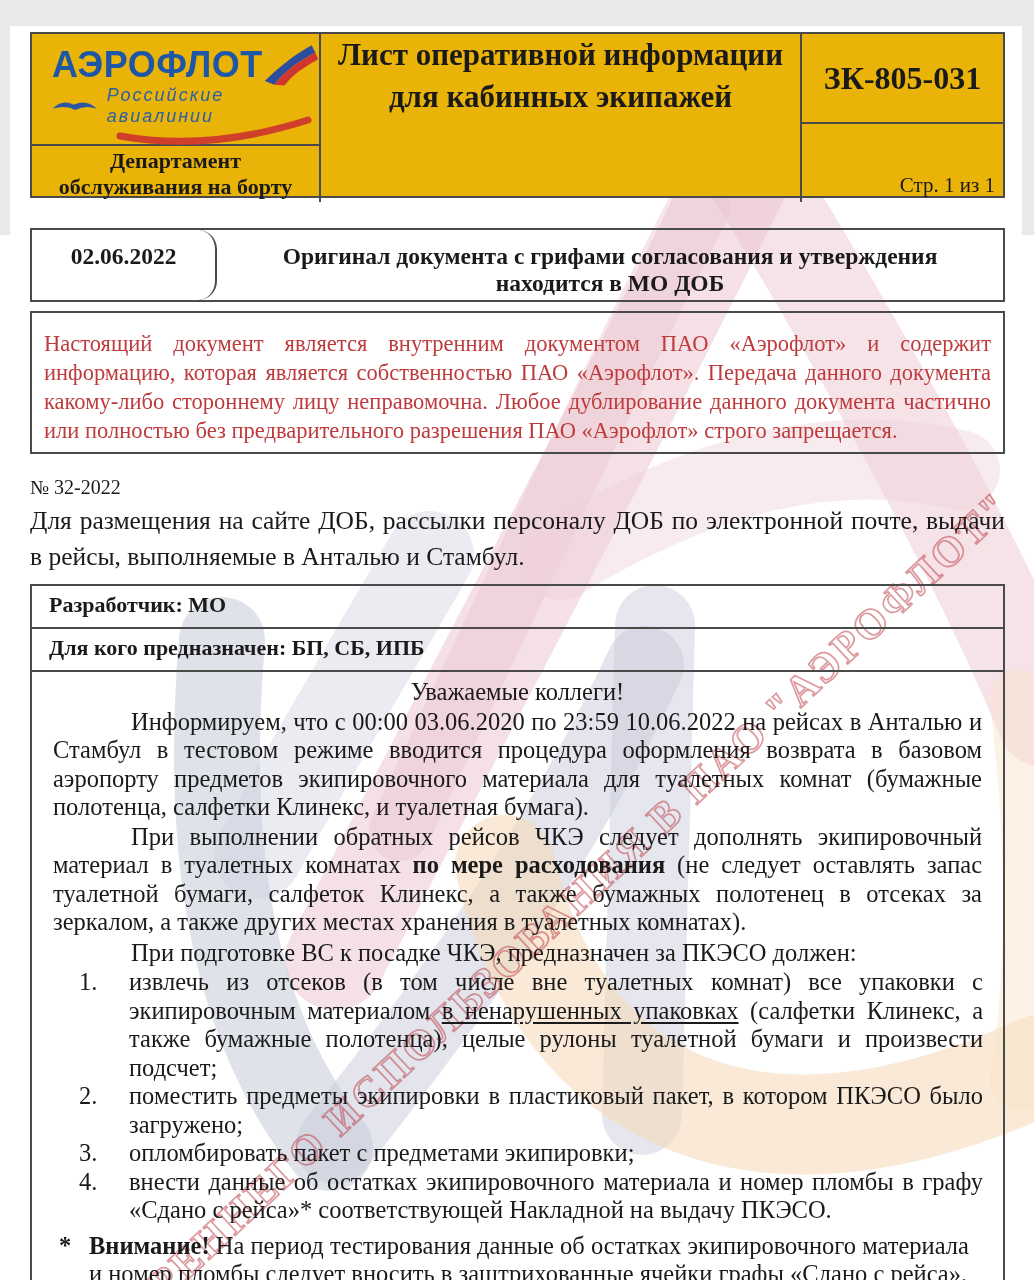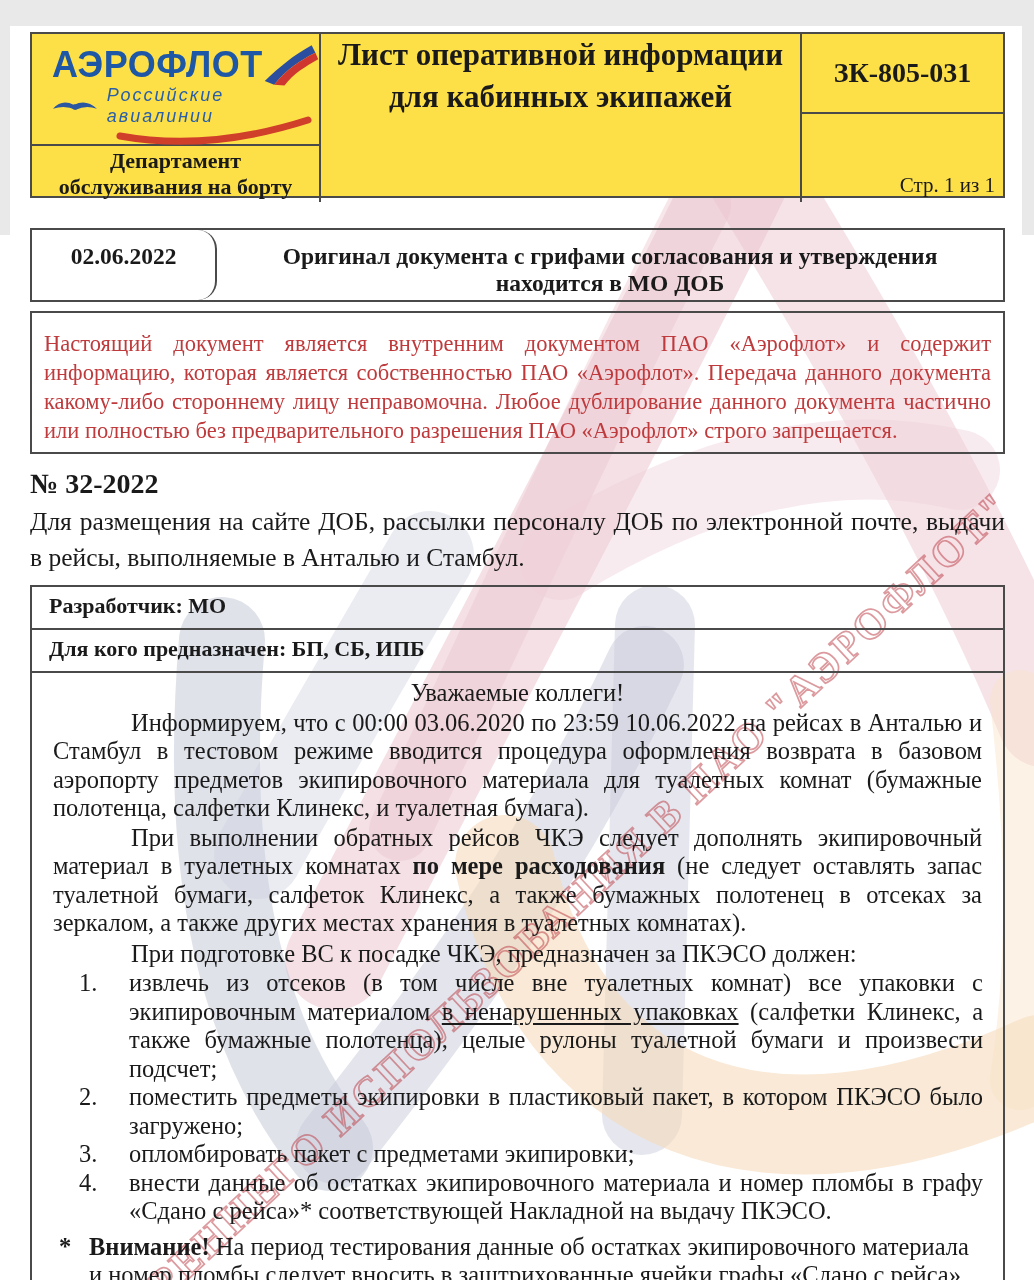--- a/index.html
+++ b/index.html
@@ -24,47 +24,47 @@
     font-family:"Liberation Serif",serif;
   }
 
   
   .content{
     position:absolute;left:10px;top:26px;width:1014px;height:1254px;
     z-index:2;box-sizing:border-box;padding:6px 19px 0 20px;
   }
 
   
-  .hdr{display:grid;grid-template-columns:289px 1fr 203px;border:2px solid #4a4a4a;height:166px;background:#fde047;box-sizing:border-box;}
+  .hdr{display:grid;grid-template-columns:289px 1fr 203px;border:2px solid #4a4a4a;height:166px;background:#eab308;box-sizing:border-box;}
   .hdr-left{border-right:2px solid #4a4a4a;display:flex;flex-direction:column;min-width:0;}
   .logo-box{height:112px;border-bottom:2px solid #4a4a4a;position:relative;padding:12px 0 0 20px;box-sizing:border-box;}
   .logo-row1{display:flex;align-items:flex-start;}
   .brand{font-family:"Liberation Sans","DejaVu Sans",sans-serif;font-weight:bold;font-size:36px;line-height:38px;color:#1d57a6;letter-spacing:.5px;}
   .flag-ic{margin-left:-2px;margin-top:-6px;}
   .logo-row2{display:flex;align-items:center;gap:9px;margin-top:-3px;}
   .tagline{font-family:"Liberation Sans","DejaVu Sans",sans-serif;font-style:italic;font-size:18px;color:#2a5fa8;letter-spacing:2px;}
   .swoosh-ic{position:absolute;left:84px;top:82px;}
   .dept{flex:1;display:flex;align-items:center;justify-content:center;text-align:center;font-weight:bold;font-size:22px;line-height:26px;padding:2px 6px;}
   .hdr-center{display:flex;flex-direction:column;align-items:center;text-align:center;font-weight:bold;font-size:31px;line-height:42px;}
   .hdr-right{border-left:2px solid #4a4a4a;display:flex;flex-direction:column;}
-  .doc-code{height:80px;border-bottom:2px solid #4a4a4a;display:flex;align-items:center;justify-content:center;font-weight:bold;font-size:28px;box-sizing:border-box;}
+  .doc-code{height:90px;border-bottom:2px solid #4a4a4a;display:flex;align-items:center;justify-content:center;font-weight:bold;font-size:32px;box-sizing:border-box;}
   .page-num{flex:1;display:flex;align-items:flex-end;justify-content:flex-end;padding:0 8px 4px 0;font-size:21px;}
 
   
   .approval{display:grid;grid-template-columns:185px 1fr;border:2px solid #4a4a4a;height:74px;margin-top:30px;box-sizing:border-box;}
   .appr-date{border-right:2px solid #4a4a4a;font-weight:bold;font-size:23.5px;display:flex;justify-content:center;padding-top:13px;border-radius:19px;}
   .appr-text{font-weight:bold;font-size:23.5px;text-align:center;padding:13px 24px 0;}
 
   
   .notice{
     border:2px solid #4a4a4a;margin-top:9px;padding:16px 12px 7px;
     color:#bf3a3c;font-size:22.5px;line-height:29px;text-align:justify;
   }
 
-  .doc-num{margin-top:14px;font-weight:bold;font-size:28px;}
+  .doc-num{margin-top:22px;font-weight:normal;font-size:20px;}
   .dist{margin:4px 0 8px;font-size:25.5px;line-height:36px;text-align:justify;}
 
   
   .info-box{margin-top:9px;border:2px solid #4a4a4a;}
   .info-row{height:43px;border-bottom:2px solid #4a4a4a;font-weight:bold;font-size:22px;padding:6px 0 0 17px;box-sizing:border-box;}
   .letter{height:616px;overflow:hidden;padding:6px 20px 0;font-size:24.5px;line-height:28.5px;box-sizing:border-box;}
   .greet{text-align:center;}
   .para{margin:1px;text-align:justify;}
   .ind{text-indent:78px;}
   .p3{margin-top:2px;}

